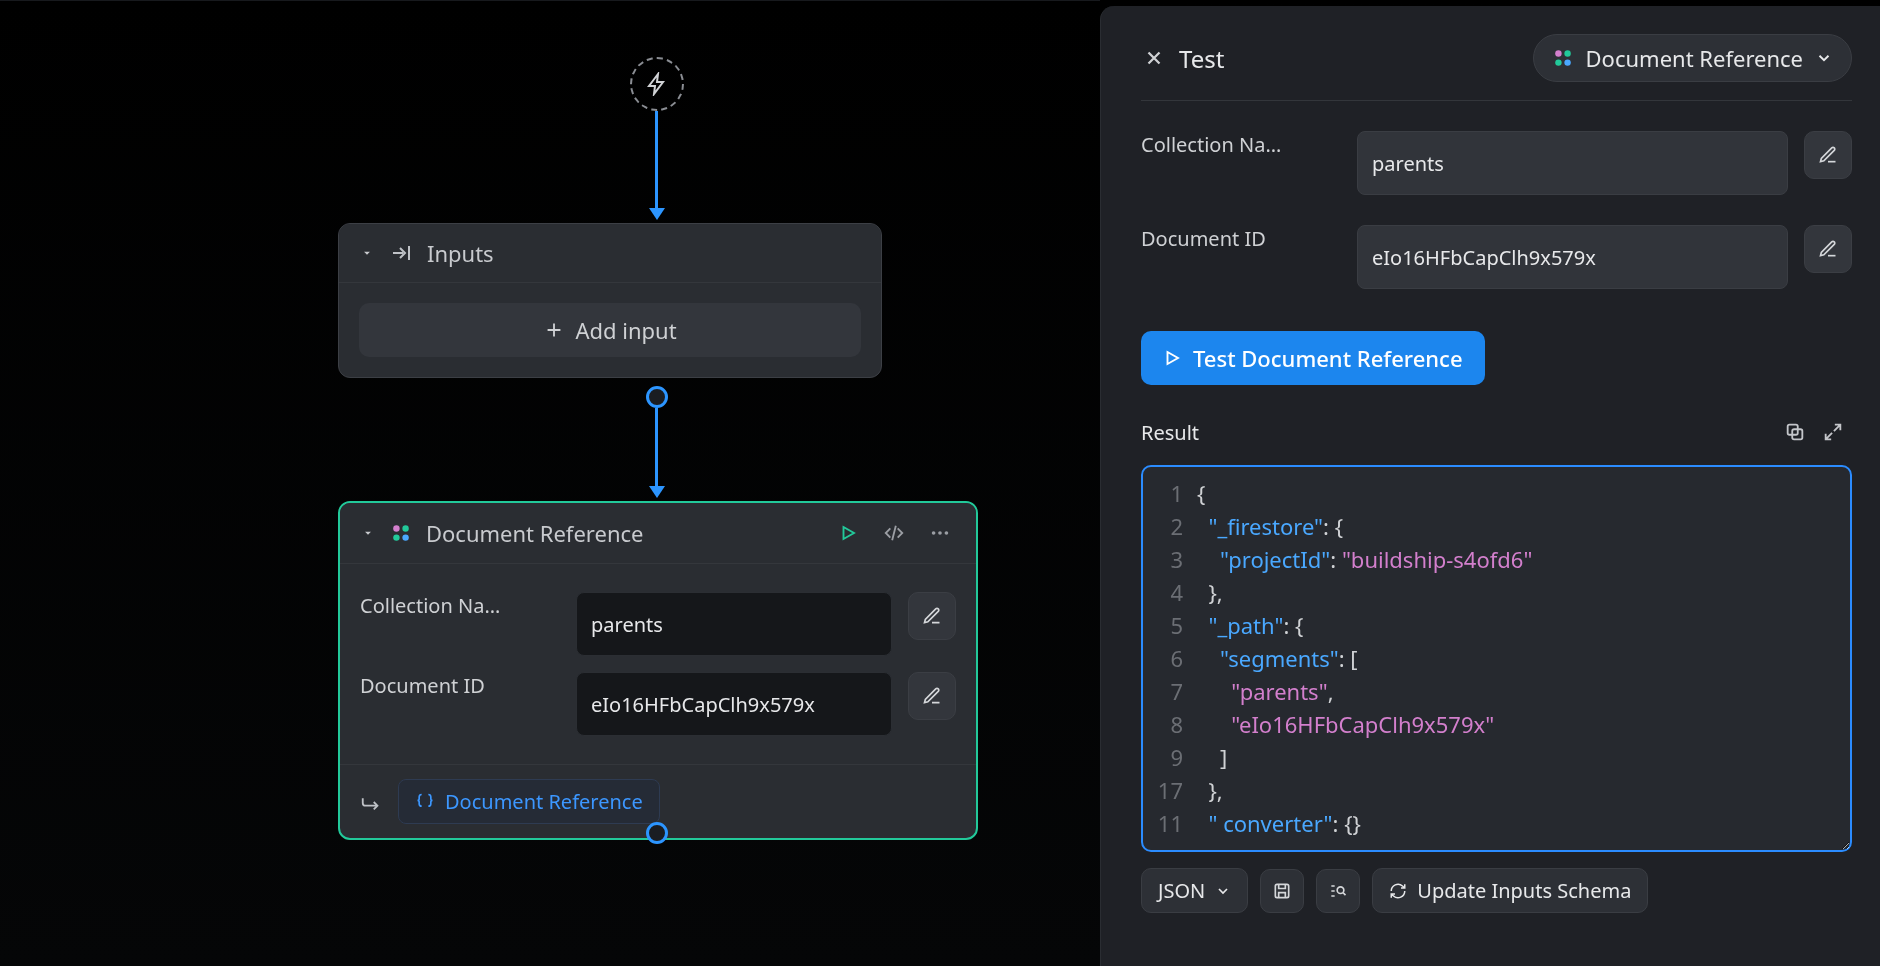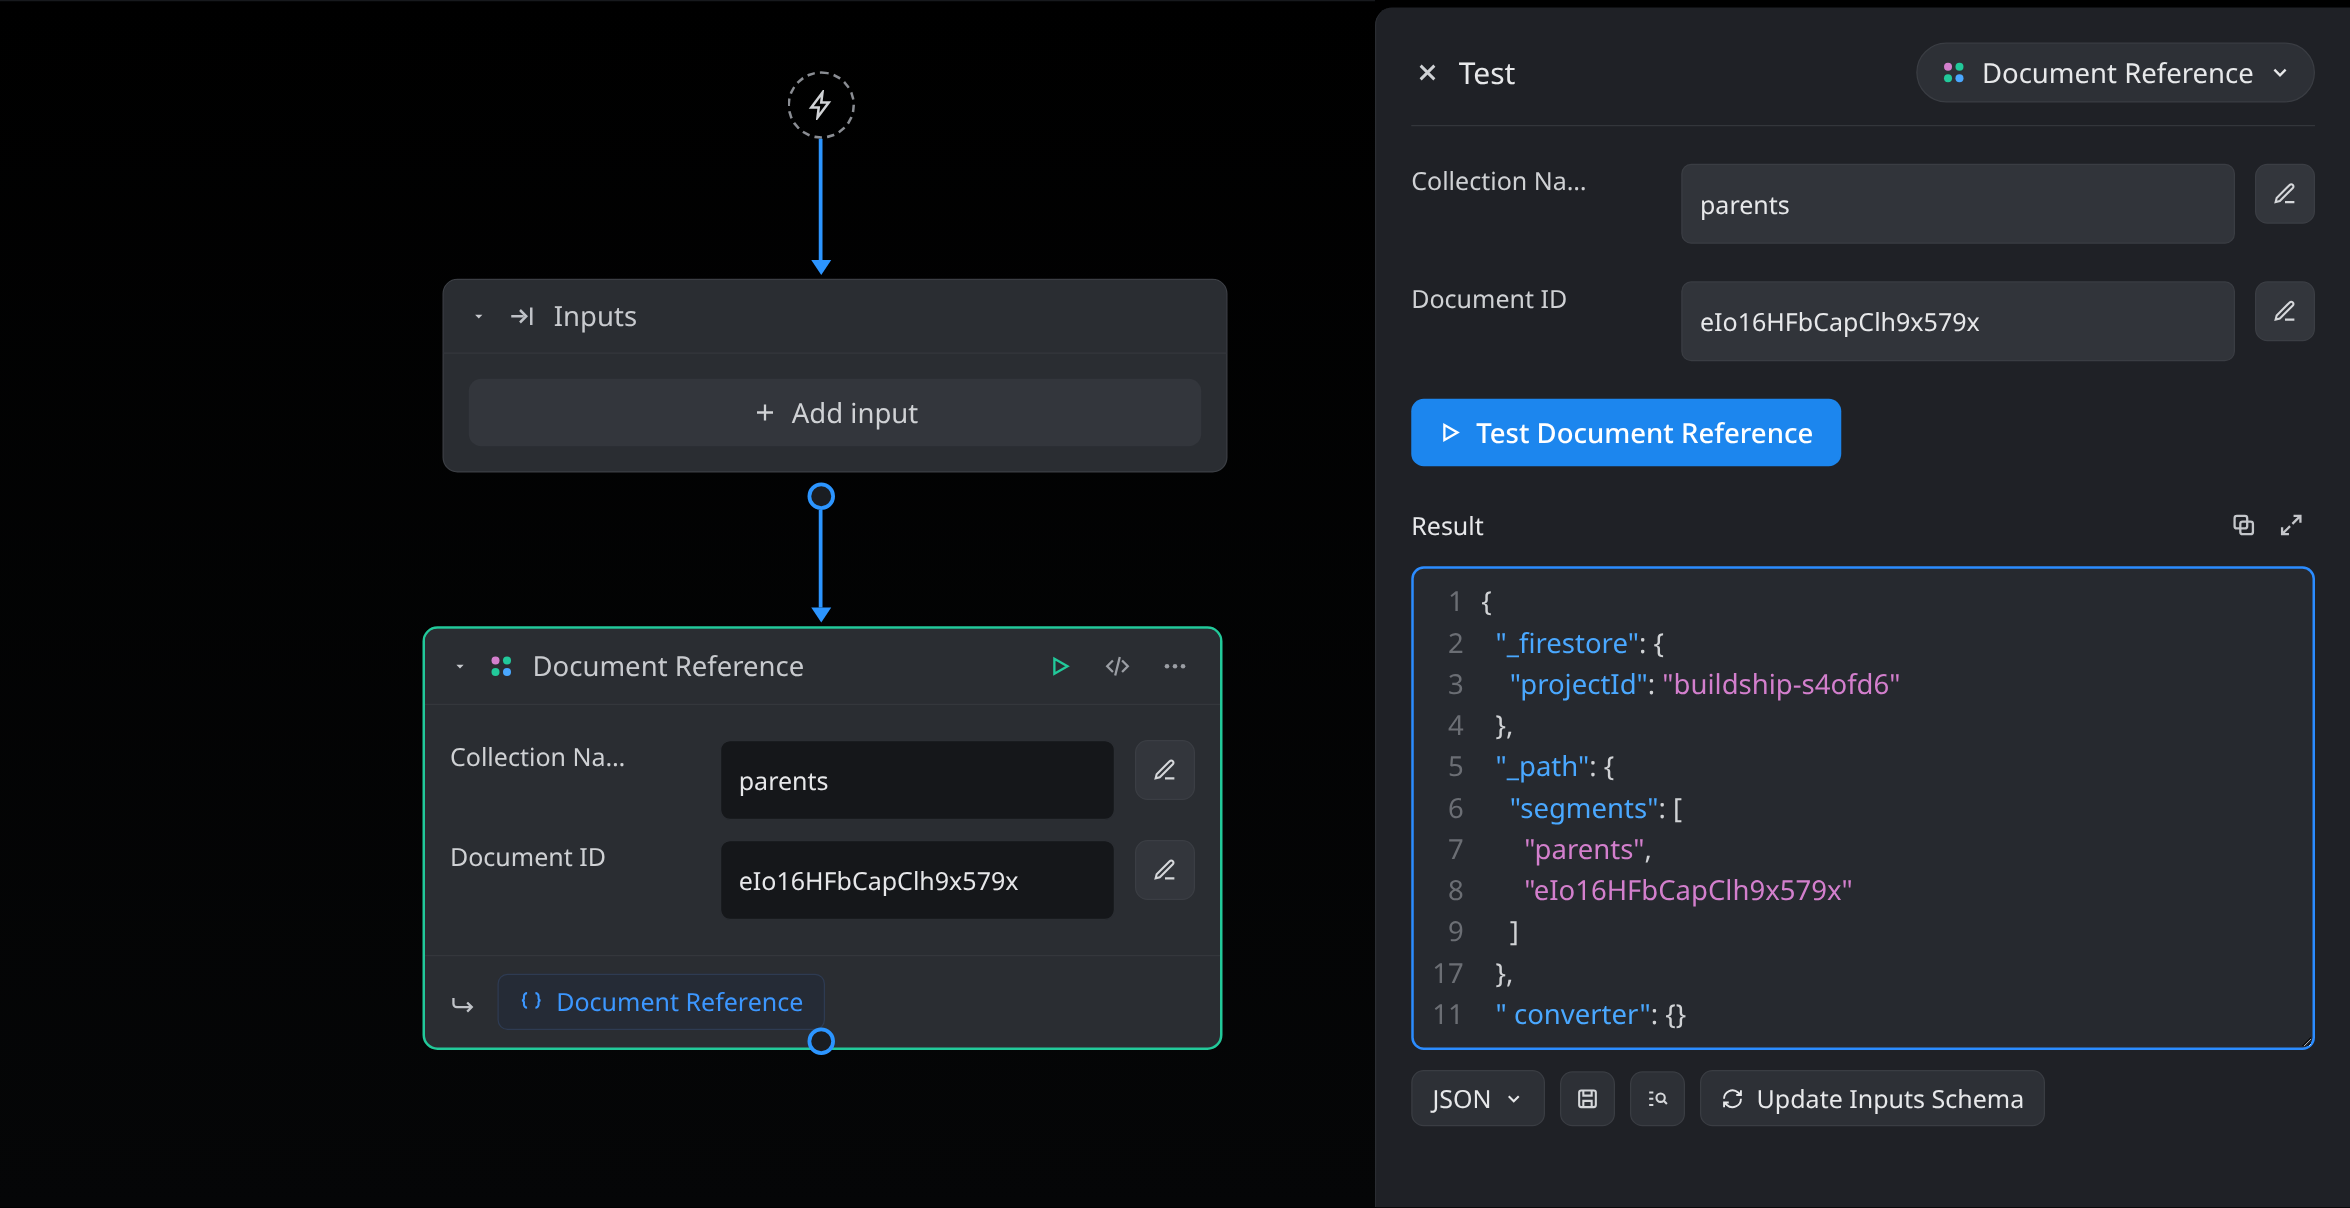--- a/index.html
+++ b/index.html
@@ -20,30 +20,30 @@
     --input2:#2f3238;
     --btn-blue:#1c86ee;
     --json-blue:#4aa8ff;
     --json-pink:#d37fcd;
     --line-num:#6b6e74;
   }
   *{box-sizing:border-box;font-family:ui-sans-serif,system-ui,-apple-system,"Segoe UI",Roboto,Arial,sans-serif}
   html,body{margin:0;height:100%;background:#000;color:var(--text)}
   .app{display:flex;width:1880px;height:966px;background:linear-gradient(#000,#050607)}
   .canvas{flex:1;position:relative;overflow:hidden;border-top:1px solid #17191d}
-  .side{width:780px;background:#1f2126;border-left:1px solid #2a2d32;border-radius:14px 0 0 0;margin-top:6px;padding:28px 28px 0 28px;display:flex;flex-direction:column}
+  .side{width:780px;background:#1f2126;border-left:1px solid #2a2d32;border-radius:14px 0 0 0;margin-top:6px;padding:28px 28px 0 40px;display:flex;flex-direction:column}
 
   
   .trigger{position:absolute;left:630px;top:56px;width:54px;height:54px;border-radius:50%;border:2.5px dashed #8a8d93;display:flex;align-items:center;justify-content:center;color:#d0d2d5}
   .line{position:absolute;background:var(--blue);width:3px}
   .arrowhead{position:absolute;width:0;height:0;border-left:8px solid transparent;border-right:8px solid transparent;border-top:12px solid var(--blue)}
   .port{position:absolute;width:22px;height:22px;border-radius:50%;background:#1a1d22;border:3px solid var(--blue)}
 
   .node{position:absolute;background:#2a2d32;border:1px solid #3c3f45;border-radius:12px;overflow:hidden}
-  .node-inputs{left:354px;top:222px;width:628px}
+  .node-inputs{left:338px;top:222px;width:544px}
   .node-doc   {left:338px;top:500px;width:640px;border:2px solid var(--green)}
 
   .node-head{display:flex;align-items:center;gap:14px;padding:14px 20px;color:#c8cace;font-size:22px;border-bottom:1px solid #34373c;background:#2a2d32}
   .caret-down-icon{width:16px;height:16px;display:inline-flex;align-items:center;justify-content:center}
   .caret-down-icon svg{width:14px;height:14px}
   .flex-spacer{flex:1}
   .head-btn{width:32px;height:32px;display:flex;align-items:center;justify-content:center;border-radius:6px;color:#9b9ea4}
   .head-green{color:var(--green)}
   .node-body{padding:20px}
   .addbtn{width:100%;height:54px;border-radius:10px;background:#33363c;border:none;color:#cfd1d4;font-size:22px;display:flex;align-items:center;justify-content:center;gap:10px;cursor:pointer}
@@ -60,21 +60,21 @@
   
   .side-top{display:flex;align-items:center;gap:12px;padding-bottom:18px;border-bottom:1px solid #33363b}
   .close{width:26px;height:26px;color:#cfd1d4;display:flex;align-items:center;justify-content:center;cursor:pointer}
   .side-title{font-size:24px;color:#e7e8ea}
   .selchip{display:flex;align-items:center;gap:12px;background:#2d3036;border:1px solid #3a3d43;border-radius:999px;padding:8px 18px;font-size:22px;color:#e7e8ea;cursor:pointer}
 
   .ff-icon{width:22px;height:22px;display:inline-flex;align-items:center;justify-content:center}
   .ff-icon svg{width:22px;height:22px}
 
   .side-form{padding-top:22px;display:flex;flex-direction:column;gap:14px}
-  .runbtn{align-self:flex-start;margin-top:8px;background:#1c86ee;border:none;color:#fff;font-size:22px;font-weight:500;padding:12px 22px;border-radius:10px;display:flex;align-items:center;gap:12px;cursor:pointer}
+  .runbtn{align-self:flex-start;margin-top:20px;background:#1c86ee;border:none;color:#fff;font-size:22px;font-weight:500;padding:12px 22px;border-radius:10px;display:flex;align-items:center;gap:12px;cursor:pointer}
 
   .result-head{display:flex;align-items:center;margin-top:28px;font-size:20px;color:#e7e8ea}
   .iconbtn{width:38px;height:38px;border-radius:8px;display:flex;align-items:center;justify-content:center;color:#c4c6ca;cursor:pointer}
 
   .json-box{margin-top:14px;border:2.5px solid #2b8cff;border-radius:10px;background:#26292f;padding:10px 14px 10px 14px;font-family:ui-monospace,SFMono-Regular,Menlo,Consolas,monospace;font-size:22px;line-height:1.5;position:relative;resize:both;overflow:auto;min-height:320px}
   .json-line{display:flex}
   .ln{width:40px;text-align:right;color:var(--line-num);padding-right:14px;user-select:none}
   .tok{white-space:pre}
   .k{color:var(--json-blue)}
   .s{color:var(--json-pink)}

